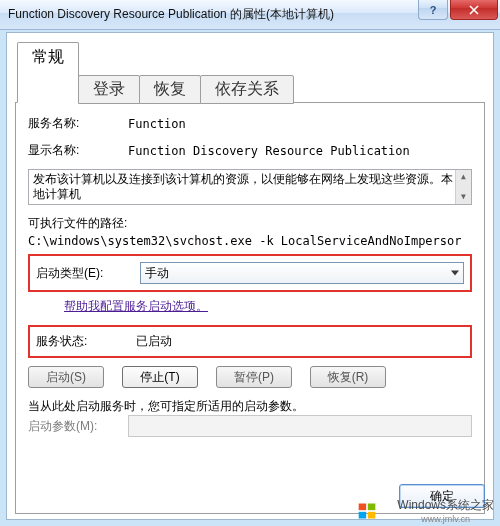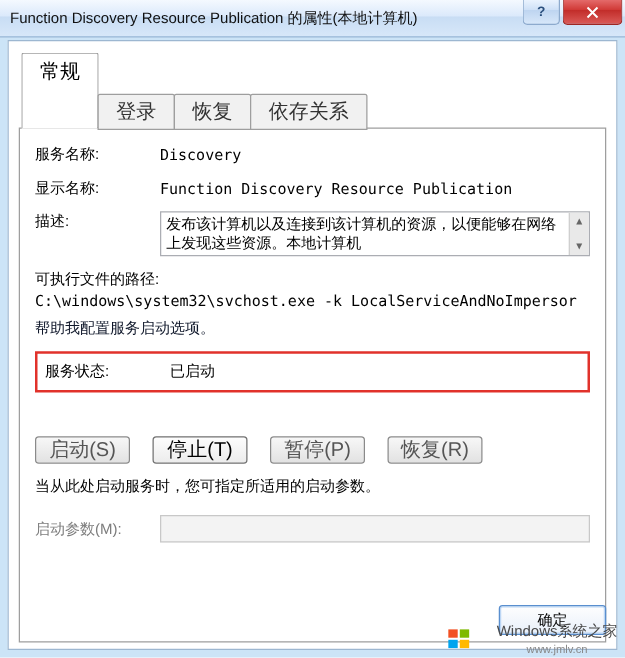--- a/index.html
+++ b/index.html
@@ -182,51 +182,49 @@
   .combo .arrow {
     position: absolute;
     right: 4px;
     top: 50%;
     transform: translateY(-50%);
     width: 0; height: 0;
     border-left: 4px solid transparent;
     border-right: 4px solid transparent;
     border-top: 5px solid #3b3b3b;
   }
-  a.link { color: #0f172a; cursor: pointer;}
+  a.link { color: #4c1d95; text-decoration: underline; cursor: pointer; margin-left: 36px;}
   .btn-row {
     display: flex;
     gap: 18px;
     margin: 8px 0 0 0;
   }
   .btn {
     min-width: 76px;
     height: 22px;
     border: 1px solid #8a8a8a;
     background: linear-gradient(#f7f7f7,#e2e2e2);
     border-radius: 3px;
     display: inline-flex;
     align-items: center;
     justify-content: center;
-    font-size: 16px;
+    font-size: 12px;
     color: #555;
     padding: 0 6px;
-    margin-top: 27px;
   }
   .btn.enabled {
     color: #000;
     background: linear-gradient(#fdfdfd,#ececec);
     border-color: #707070;
   }
   .hint {
     margin-top: 10px;
     color: #000;
   }
   .param-row {
-    margin-top: 14px;
     display: flex;
     align-items: center;
   }
   .param-row .lbl { color: #7d7d7d; }
   .param-input {
     flex: 1;
     height: 22px;
     border: 1px solid #c8c8c8;
     background: #f3f3f3;
     padding: 0 4px;
@@ -291,44 +289,52 @@
       <div class="tab">常规</div>
       <div class="tab inactive">登录</div>
       <div class="tab inactive">恢复</div>
       <div class="tab inactive">依存关系</div>
     </div>
 
     <div class="tabpanel">
 
       <div class="row">
         <div class="lbl">服务名称:</div>
-        <div class="val">Discovery</div>
+        <div class="val">Function</div>
       </div>
 
       <div class="row">
         <div class="lbl">显示名称:</div>
         <div class="val">Function Discovery Resource Publication</div>
       </div>
 
       <div class="row" style="align-items:flex-start">
-        <div class="lbl">描述:</div>
         <div class="desc-box">
           <span>发布该计算机以及连接到该计算机的资源，以便能够在网络上发现这些资源。本地计算机</span>
           <div class="desc-scroll">
             <span>▲</span>
             <span>▼</span>
           </div>
         </div>
       </div>
 
       <div class="path-block">
         <div>可执行文件的路径:</div>
         <div class="path-text">C:\windows\system32\svchost.exe -k LocalServiceAndNoImpersor</div>
       </div>
 
+      <div class="highlight-red">
+        <div class="row" style="margin-bottom:0">
+          <div class="lbl" style="width:104px;flex:0 0 104px">启动类型(E):</div>
+          <div class="combo">
+            <span>手动</span>
+            <span class="arrow"></span>
+          </div>
+        </div>
+      </div>
 
       <div style="margin-bottom:10px">
         <a class="link">帮助我配置服务启动选项。</a>
       </div>
 
       <div class="highlight-red">
         <div class="row" style="margin-bottom:0">
           <div class="lbl">服务状态:</div>
           <div class="val">已启动</div>
         </div>

